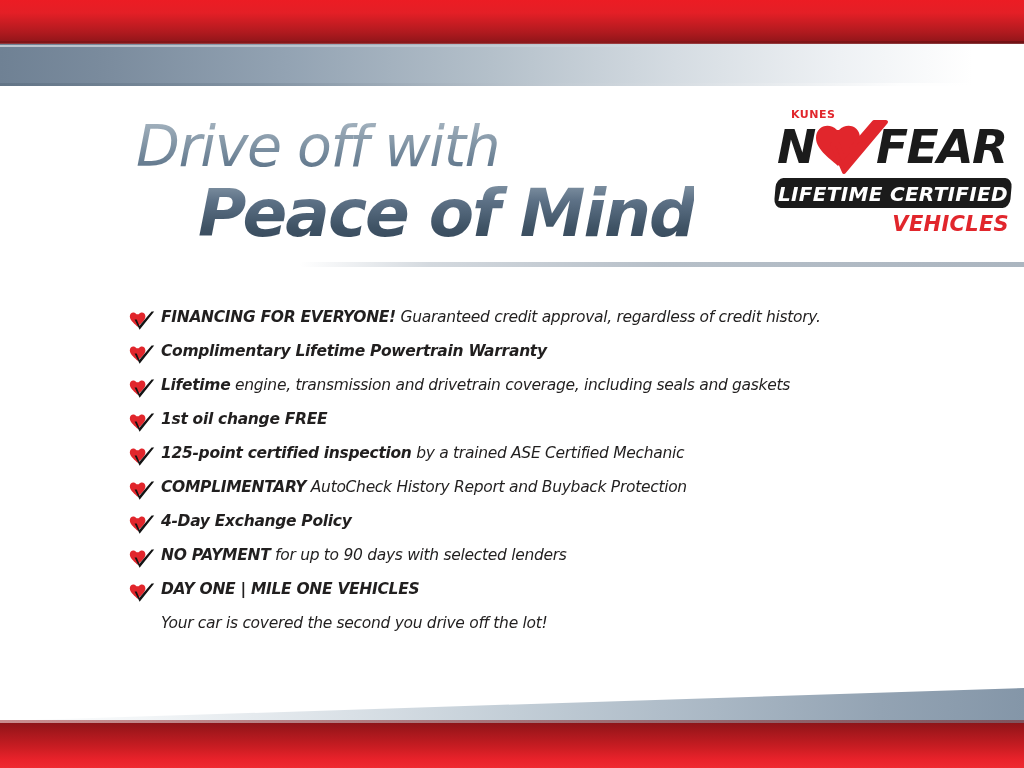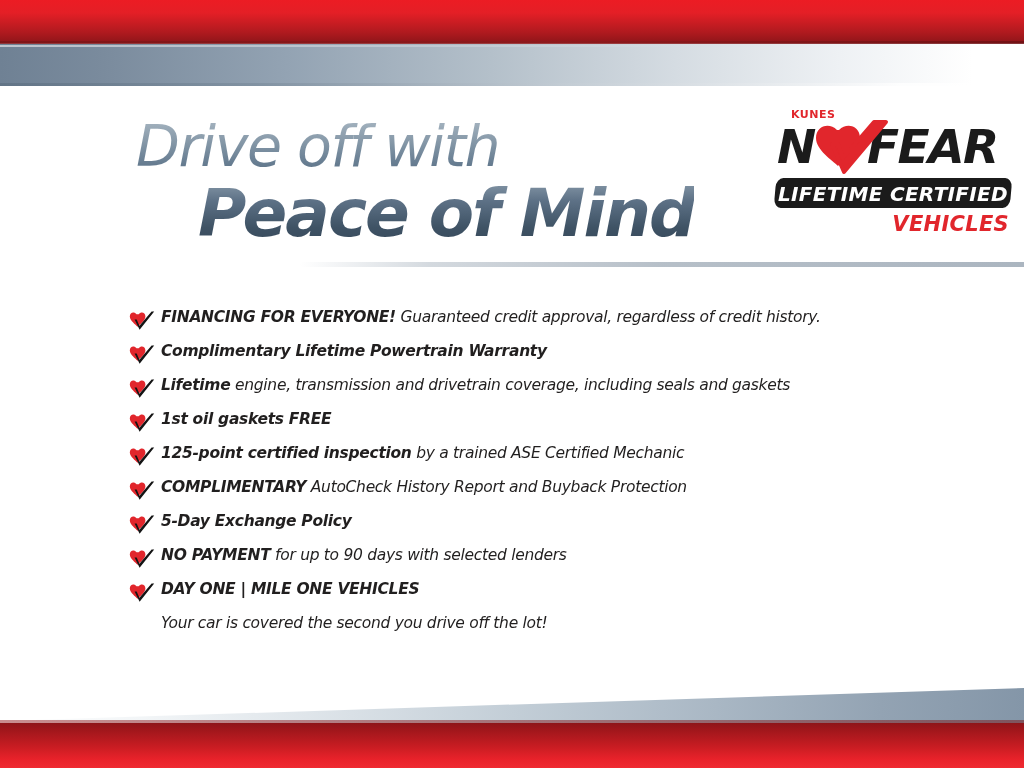--- a/index.html
+++ b/index.html
@@ -152,21 +152,21 @@
     left: 2px; top: 15px;
     font-family: "DejaVu Sans", sans-serif;
     font-size: 47px;
     font-weight: 700;
     font-style: italic;
     letter-spacing: -1.5px;
     color: #1b1b1b;
     line-height: 1;
   }
   .logo-n { position: absolute; left: 2px;  top: 15px; }
-  .logo-fear { position: absolute; left: 92px; top: 15px; text-align: right; }
+  .logo-fear { position: absolute; left: 101px; top: 15px; text-align: right; }
   .logo-heartcheck {
     position: absolute;
     left: 37px; top: 12px;
     width: 78px; height: 62px;
   }
   .logo-banner {
     position: absolute;
     left: 0px; top: 70px;
     width: 236px; height: 30px;
     background: #1b1b1b;
@@ -305,21 +305,21 @@
         <span class="b-strong">Lifetime</span><span class="b-reg"> engine, transmission and drivetrain coverage, including seals and gaskets</span>
       </div>
     </div>
 
     <div class="bullet">
       <svg class="bullet-icon" viewBox="0 0 26 22">
         <path d="M7.5 4.2 C5.2 1.2, 0.8 2.3, 0.8 6.4 C0.8 10.6, 6.6 14.4, 8.6 16.8 C10.6 14.4, 16.4 10.6, 16.4 6.4 C16.4 2.3, 12 1.2, 9.7 4.2 Z" fill="#e1262c"></path>
         <path d="M5.6 9.4 L10.6 19.8 L25.2 1.6 L22.6 1.6 L10.4 15.8 L7.7 9.4 Z" fill="#141414"></path>
       </svg>
       <div class="bullet-body">
-        <span class="b-strong">1st oil gaskets FREE</span><span class="b-reg"></span>
+        <span class="b-strong">1st oil change FREE</span><span class="b-reg"></span>
       </div>
     </div>
 
     <div class="bullet">
       <svg class="bullet-icon" viewBox="0 0 26 22">
         <path d="M7.5 4.2 C5.2 1.2, 0.8 2.3, 0.8 6.4 C0.8 10.6, 6.6 14.4, 8.6 16.8 C10.6 14.4, 16.4 10.6, 16.4 6.4 C16.4 2.3, 12 1.2, 9.7 4.2 Z" fill="#e1262c"></path>
         <path d="M5.6 9.4 L10.6 19.8 L25.2 1.6 L22.6 1.6 L10.4 15.8 L7.7 9.4 Z" fill="#141414"></path>
       </svg>
       <div class="bullet-body">
         <span class="b-strong">125-point certified inspection</span><span class="b-reg"> by a trained ASE Certified Mechanic</span>
@@ -335,21 +335,21 @@
         <span class="b-strong">COMPLIMENTARY</span><span class="b-reg"> AutoCheck History Report and Buyback Protection</span>
       </div>
     </div>
 
     <div class="bullet">
       <svg class="bullet-icon" viewBox="0 0 26 22">
         <path d="M7.5 4.2 C5.2 1.2, 0.8 2.3, 0.8 6.4 C0.8 10.6, 6.6 14.4, 8.6 16.8 C10.6 14.4, 16.4 10.6, 16.4 6.4 C16.4 2.3, 12 1.2, 9.7 4.2 Z" fill="#e1262c"></path>
         <path d="M5.6 9.4 L10.6 19.8 L25.2 1.6 L22.6 1.6 L10.4 15.8 L7.7 9.4 Z" fill="#141414"></path>
       </svg>
       <div class="bullet-body">
-        <span class="b-strong">5-Day Exchange Policy</span><span class="b-reg"></span>
+        <span class="b-strong">4-Day Exchange Policy</span><span class="b-reg"></span>
       </div>
     </div>
 
     <div class="bullet">
       <svg class="bullet-icon" viewBox="0 0 26 22">
         <path d="M7.5 4.2 C5.2 1.2, 0.8 2.3, 0.8 6.4 C0.8 10.6, 6.6 14.4, 8.6 16.8 C10.6 14.4, 16.4 10.6, 16.4 6.4 C16.4 2.3, 12 1.2, 9.7 4.2 Z" fill="#e1262c"></path>
         <path d="M5.6 9.4 L10.6 19.8 L25.2 1.6 L22.6 1.6 L10.4 15.8 L7.7 9.4 Z" fill="#141414"></path>
       </svg>
       <div class="bullet-body">
         <span class="b-strong">NO PAYMENT</span><span class="b-reg"> for up to 90 days with selected lenders</span>

